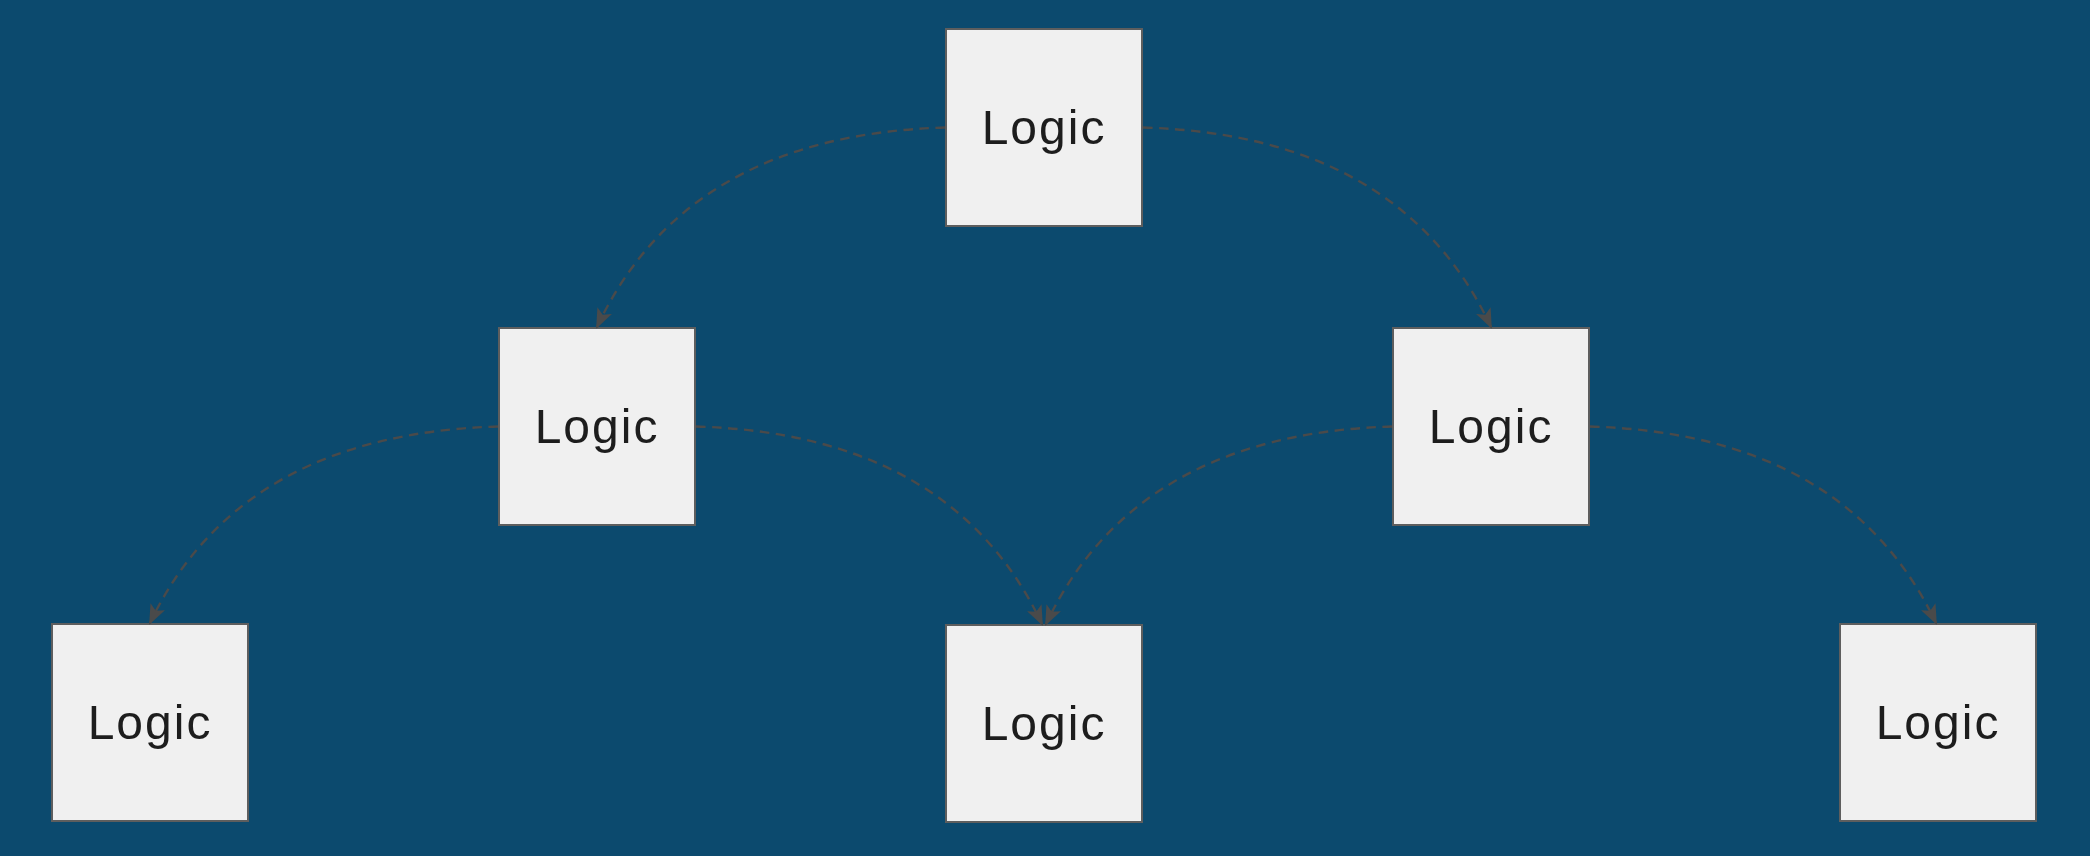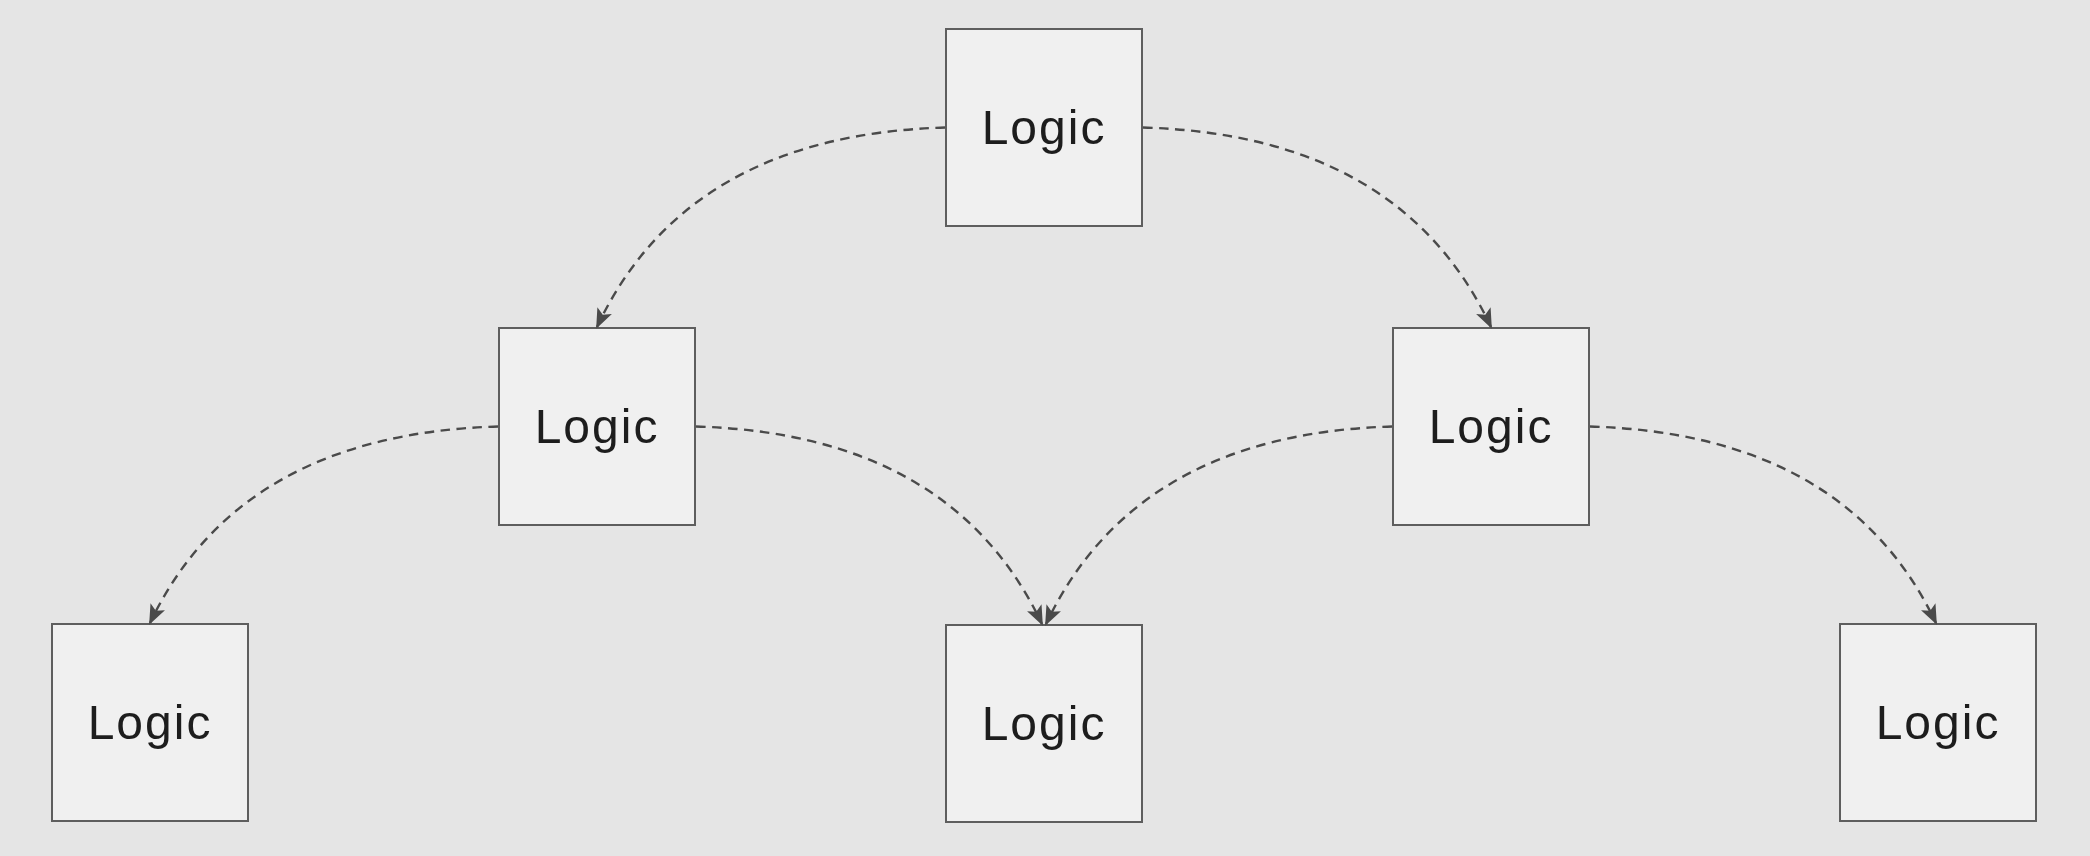--- a/index.html
+++ b/index.html
@@ -4,21 +4,21 @@
 <style>
   html, body {
     margin: 0;
     padding: 0;
     background: #ffffff;
   }
   .canvas {
     position: relative;
     width: 2090px;
     height: 856px;
-    background: #e5e5e5;
+    background: #0c4a6e;
     overflow: hidden;
     font-family: "Liberation Sans", sans-serif;
   }
   .edges-layer {
     position: absolute;
     left: 0;
     top: 0;
     z-index: 2;
     pointer-events: none;
   }

